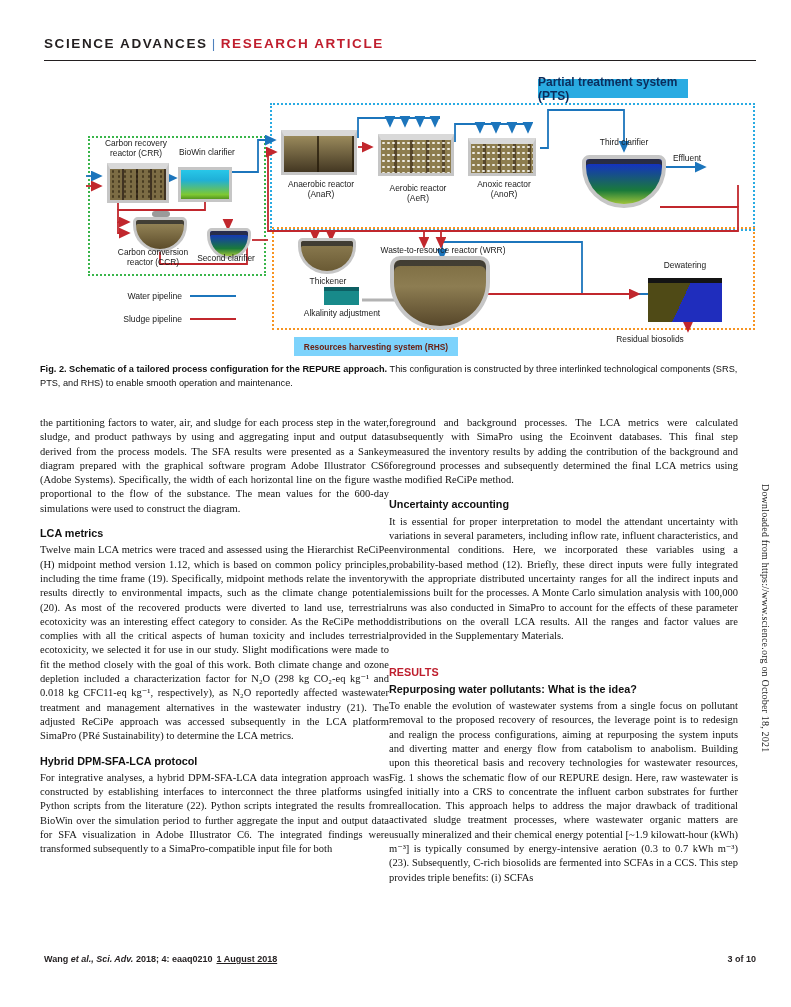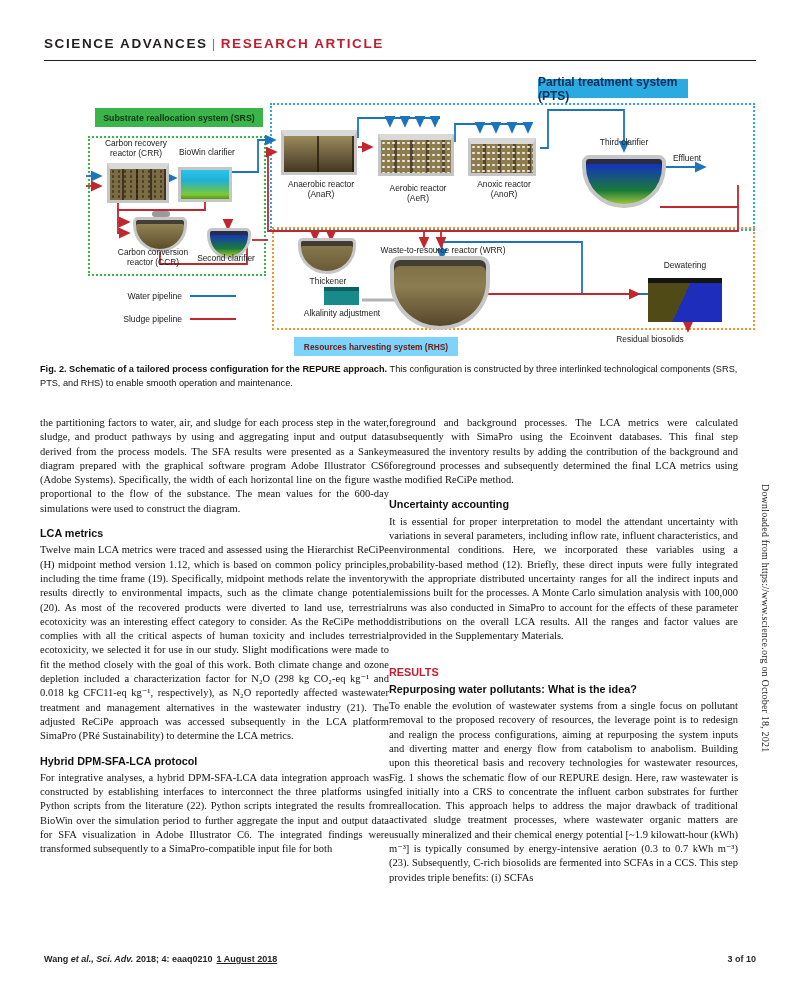--- a/index.html
+++ b/index.html
@@ -64,21 +64,20 @@
     <span class="journal">SCIENCE ADVANCES</span><span class="sep">|</span><span class="rtype">RESEARCH ARTICLE</span>
   </div>
   <div class="hrule"></div>
 
   <div class="fig">
 
     <div class="sysbox" style="left:88px;top:136px;width:178px;height:140px;border:2px dotted #39b54a;"></div>
     <div class="sysbox" style="left:270px;top:103px;width:485px;height:128px;border:2px dotted #29abe2;"></div>
     <div class="sysbox" style="left:272px;top:227px;width:483px;height:103px;border:2px dotted #f79422;"></div>
 
-    <div class="syslabel" style="left:95px;top:108px;width:168px;height:19px;background:#39b54a;color:#143018;">Substrate reallocation system (SRS)</div>
     <div class="syslabel" style="left:538px;top:79px;width:150px;height:19px;background:#29abe2;color:#0b2d5c;font-size:12px;">Partial treatment system (PTS)</div>
     <div class="syslabel" style="left:294px;top:337px;width:164px;height:19px;background:#7dd3fc;color:#6b2012;font-size:8.4px;">Resources harvesting system (RHS)</div>
 
     <svg width="791" height="370" style="position:absolute;left:0;top:0;" fill="none">
       <defs>
         <marker id="ab" markerWidth="7" markerHeight="7" refX="5" refY="3" orient="auto">
           <path d="M0,0 L6.5,3 L0,6 Z" fill="#1c75bc"></path>
           </marker>
         <marker id="ar" markerWidth="7" markerHeight="7" refX="5" refY="3" orient="auto">
           <path d="M0,0 L6.5,3 L0,6 Z" fill="#c1272d"></path>

